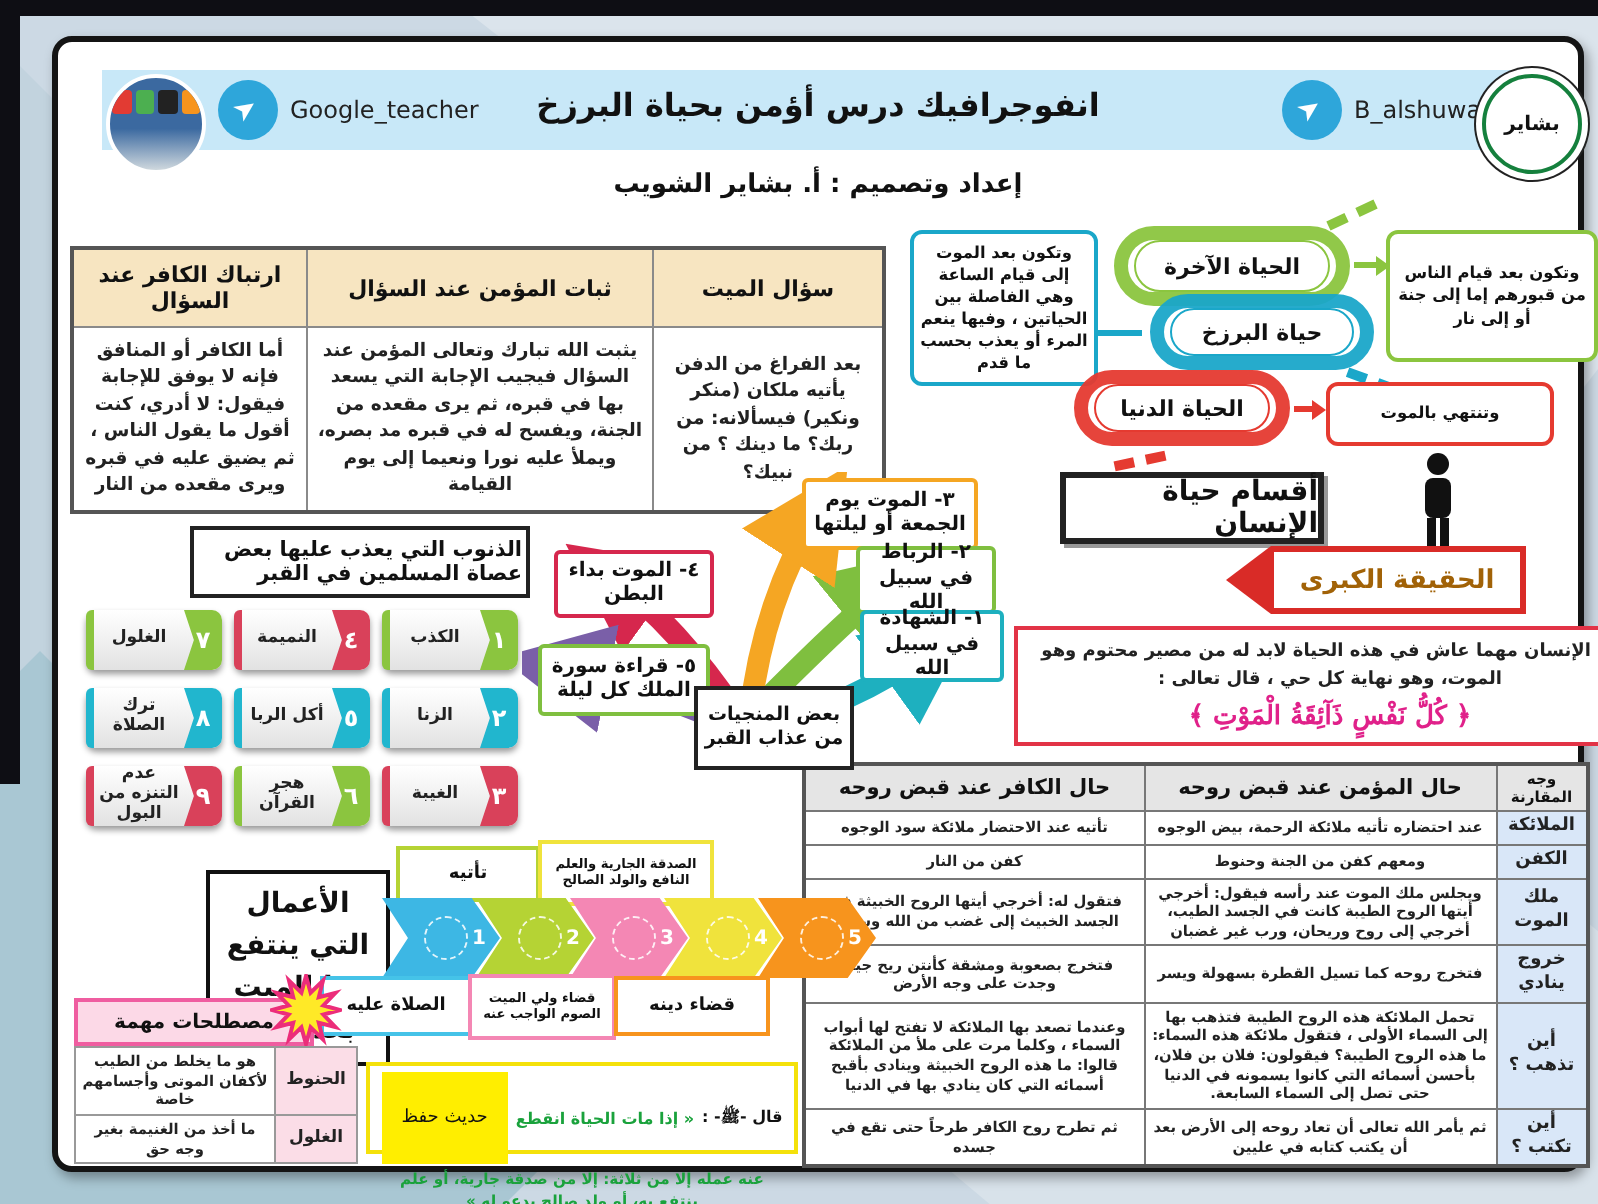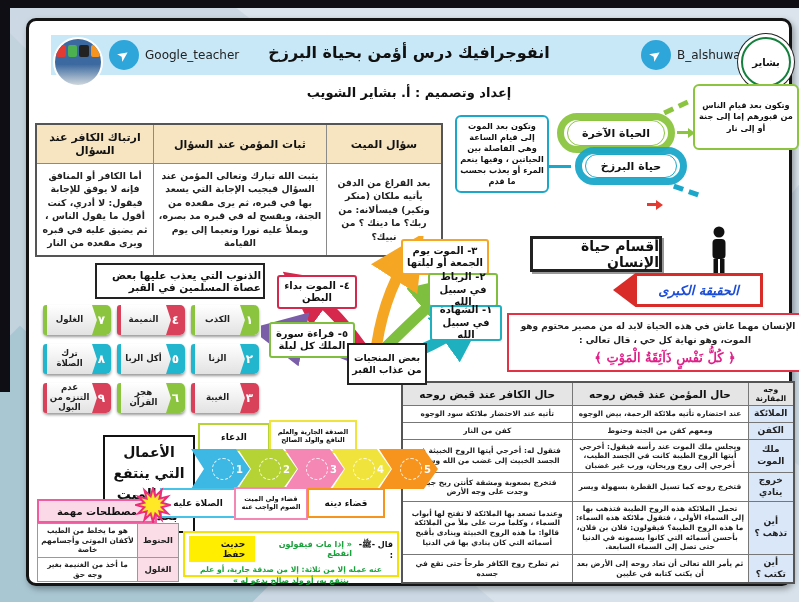--- a/index.html
+++ b/index.html
@@ -81,21 +81,21 @@
 
   .aqsam{position:absolute;left:501px;top:215px;width:126px;height:30px;background:#fff;border:3px solid #222;
          box-shadow:2px 2px 0 #999;display:flex;align-items:center;justify-content:center;font-size:14px;
          font-weight:bold;direction:rtl;color:#111;}
   .person{position:absolute;left:679px;top:205px;}
 
   
   .banner{position:absolute;left:584px;top:252px;width:150px;height:34px;background:#d92b27;
           clip-path:polygon(0 50%,15% 0,100% 0,100% 100%,15% 100%);}
   .banner-inner{position:absolute;left:24px;top:3px;right:3px;bottom:3px;background:#fff;display:flex;
-                align-items:center;justify-content:center;font-size:13px;font-weight:bold;color:#1d4ed8;direction:rtl;font-style:italic;}
+                align-items:center;justify-content:center;font-size:13px;font-weight:bold;color:#a16207;direction:rtl;}
   .truth-box{position:absolute;left:478px;top:292px;width:300px;border:2px solid #e23346;background:#fff;
              padding:5px 6px;text-align:center;direction:rtl;}
   .truth-text{font-size:9px;font-weight:bold;color:#222;line-height:1.5;}
   .truth-verse{font-size:13px;font-weight:bold;color:#e0218a;margin-top:3px;font-family:"DejaVu Serif",serif;}
 
   
   .ctable{position:absolute;left:372px;top:360px;width:392px;direction:rtl;border:2px solid #555;table-layout:fixed;}
   .ctable th{background:#e5e5e5;border:1px solid #777;font-weight:bold;color:#111;padding:2px;}
   .ctable th.big{font-size:10.5px;}
   .ctable th.small{font-size:7.6px;line-height:1.2;}
@@ -122,21 +122,21 @@
   .terms-table{position:absolute;left:8px;top:502px;width:142px;direction:rtl;border:1.5px solid #888;}
   .terms-table td{border:1px solid #999;font-weight:bold;text-align:center;padding:2px;line-height:1.3;color:#222;}
   .terms-table .term{background:#fbdde7;font-size:8.5px;width:36px;}
   .terms-table .def{background:#fff;font-size:7.4px;}
 
   
   .hadith{position:absolute;left:154px;top:510px;width:216px;height:46px;border:2px solid #f4e10a;background:#fff;
           direction:rtl;padding:3px 4px;box-sizing:border-box;}
   .hadith-l1{display:flex;direction:rtl;align-items:center;gap:4px;justify-content:center;}
   .hadith-say{font-size:8px;font-weight:bold;color:#111;}
-  .hadith-label{background:#ffee00;font-size:9px;font-weight:bold;padding:3px 10px;color:#111;}
+  .hadith-label{background:#ffee00;font-size:9px;font-weight:normal;padding:18px 10px;color:#111;}
   .hadith-green{color:#1aa23c;}
   .hadith-l2{font-size:7.6px;font-weight:bold;color:#1aa23c;text-align:center;margin-top:3px;line-height:1.4;}
 </style>
 </head>
 <body>
 
 <div class="canvas">
   <div class="bgshape bg1"></div>
   <div class="bgshape bg2"></div>
   <div class="bgshape bg3"></div>
@@ -266,31 +266,37 @@
     <div class="sv-box" style="--c:#d6274d;left:248px;top:254px;width:72px;height:28px">٤- الموت بداء البطن</div>
     <div class="sv-box" style="--c:#7fbf3f;left:240px;top:301px;width:78px;height:30px">٥- قراءة سورة الملك كل ليلة</div>
     <div class="sv-title">بعض المنجيات من عذاب القبر</div>
 
     <div class="track" style="--c:#8bc53f;left:528px;top:92px;width:118px;height:40px">
       <div class="track-ring"></div>
         <div class="pill">الحياة الآخرة</div>
       <div class="dash" style="top:-8px;right:-14px;transform:rotate(-25deg)"></div>
     </div>
     <div class="sarrow right" style="--c:#8bc53f;left:648px;top:110px;width:14px"></div>
-    <div class="note" style="--c:#8bc53f;left:664px;top:63px;width:96px;height:58px">وتكون بعد قيام الناس من قبورهم إما إلى جنة أو إلى نار</div>
+    <div class="note" style="--c:#8bc53f;left:664px;top:94px;width:96px;height:58px">وتكون بعد قيام الناس من قبورهم إما إلى جنة أو إلى نار</div>
 
     <div class="track" style="--c:#1aa7c9;left:546px;top:126px;width:112px;height:38px">
       <div class="track-ring"></div>
         <div class="pill">حياة البرزخ</div>
       <div class="dash" style="bottom:-8px;right:-12px;transform:rotate(20deg)"></div>
     </div>
     <div class="sarrow left" style="--c:#1aa7c9;left:514px;top:144px;width:28px"></div>
     <div class="note" style="--c:#1aa7c9;left:426px;top:94px;width:84px;height:70px">وتكون بعد الموت إلى قيام الساعة وهي الفاصلة بين الحياتين ، وفيها ينعم المرء أو يعذب بحسب ما قدم</div>
 
+    <div class="track" style="--c:#e53a30;left:508px;top:164px;width:108px;height:38px">
+      <div class="track-ring"></div>
+        <div class="pill">الحياة الدنيا</div>
+      <div class="dash" style="bottom:-10px;left:20px;transform:rotate(-12deg)"></div>
+    </div>
     <div class="sarrow right" style="--c:#e53a30;left:618px;top:182px;width:12px"></div>
+    <div class="note" style="--c:#e53a30;left:634px;top:170px;width:104px;height:24px">وتنتهي بالموت</div>
 
     <div class="aqsam">أقسام حياة الإنسان</div>
     <svg class="person" width="22" height="52" viewBox="0 0 22 52">
       <circle cx="11" cy="6" r="5.5" fill="#111"></circle>
       <rect x="4.5" y="13" width="13" height="20" rx="4" fill="#111"></rect>
       <rect x="5.5" y="33" width="4.5" height="18" fill="#111"></rect>
       <rect x="12" y="33" width="4.5" height="18" fill="#111"></rect>
     </svg>
 
     <div class="banner">
@@ -340,21 +346,21 @@
       </tr>
       <tr>
         <td class="aspect">أين تكتب ؟</td>
         <td>ثم يأمر الله تعالى أن تعاد روحه إلى الأرض بعد أن يكتب كتابه في عليين</td>
         <td>ثم تطرح روح الكافر طرحاً حتى تقع في جسده</td>
       </tr>
     </tbody>
       </table>
 
     <div class="deeds-title">الأعمال التي ينتفع بها الميت بعد موته</div>
-    <div class="dlabel" style="--c:#b5d334;left:169px;top:402px;width:64px;height:22px;font-size:9px">الدعاء</div>
+    <div class="dlabel" style="--c:#b5d334;left:169px;top:402px;width:64px;height:22px;font-size:9px">تأتيه</div>
     <div class="dlabel" style="--c:#f0e33c;left:240px;top:399px;width:80px;height:27px;font-size:6.6px">الصدقة الجارية والعلم النافع والولد الصالح</div>
     <div class="steps">
       <div class="step" style="background:#3db7e4">
           <div class="circ"></div>
           <div class="n">1</div>
         </div>
       <div class="step" style="background:#b5d334">
           <div class="circ"></div>
           <div class="n">2</div>
         </div>
@@ -388,20 +394,20 @@
       <tr>
         <td class="term">الغلول</td>
         <td class="def">ما أخذ من الغنيمة بغير وجه حق</td>
       </tr>
     </tbody>
       </table>
 
     <div class="hadith">
       <div class="hadith-l1">
         <span class="hadith-say">قال -ﷺ- :</span>
-        <span class="hadith-say hadith-green">« إذا مات فيقولون انقطع</span>
+        <span class="hadith-say hadith-green">« إذا مات الحياة انقطع</span>
         <span class="hadith-label">حديث حفظ</span>
       </div>
       <div class="hadith-l2">عنه عمله إلا من ثلاثة: إلا من صدقة جارية، أو علم ينتفع به، أو ولد صالح يدعو له »</div>
     </div>
 
   </div>
 </div>
 
 </body></html>

